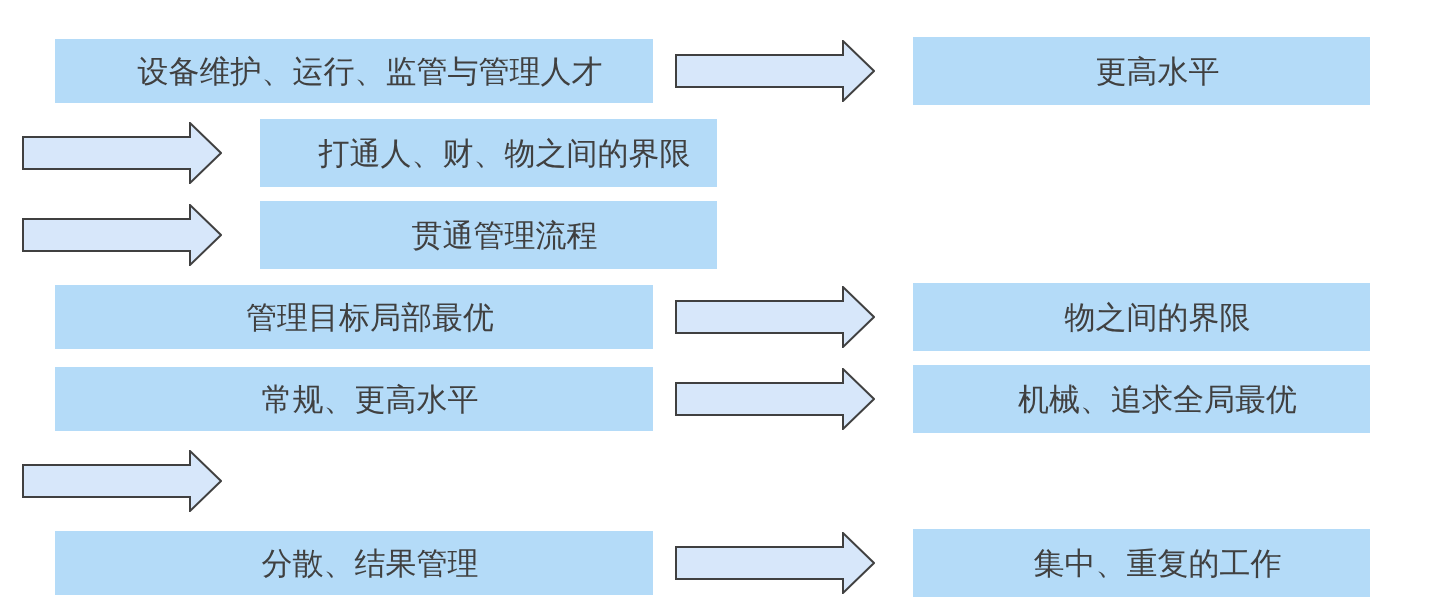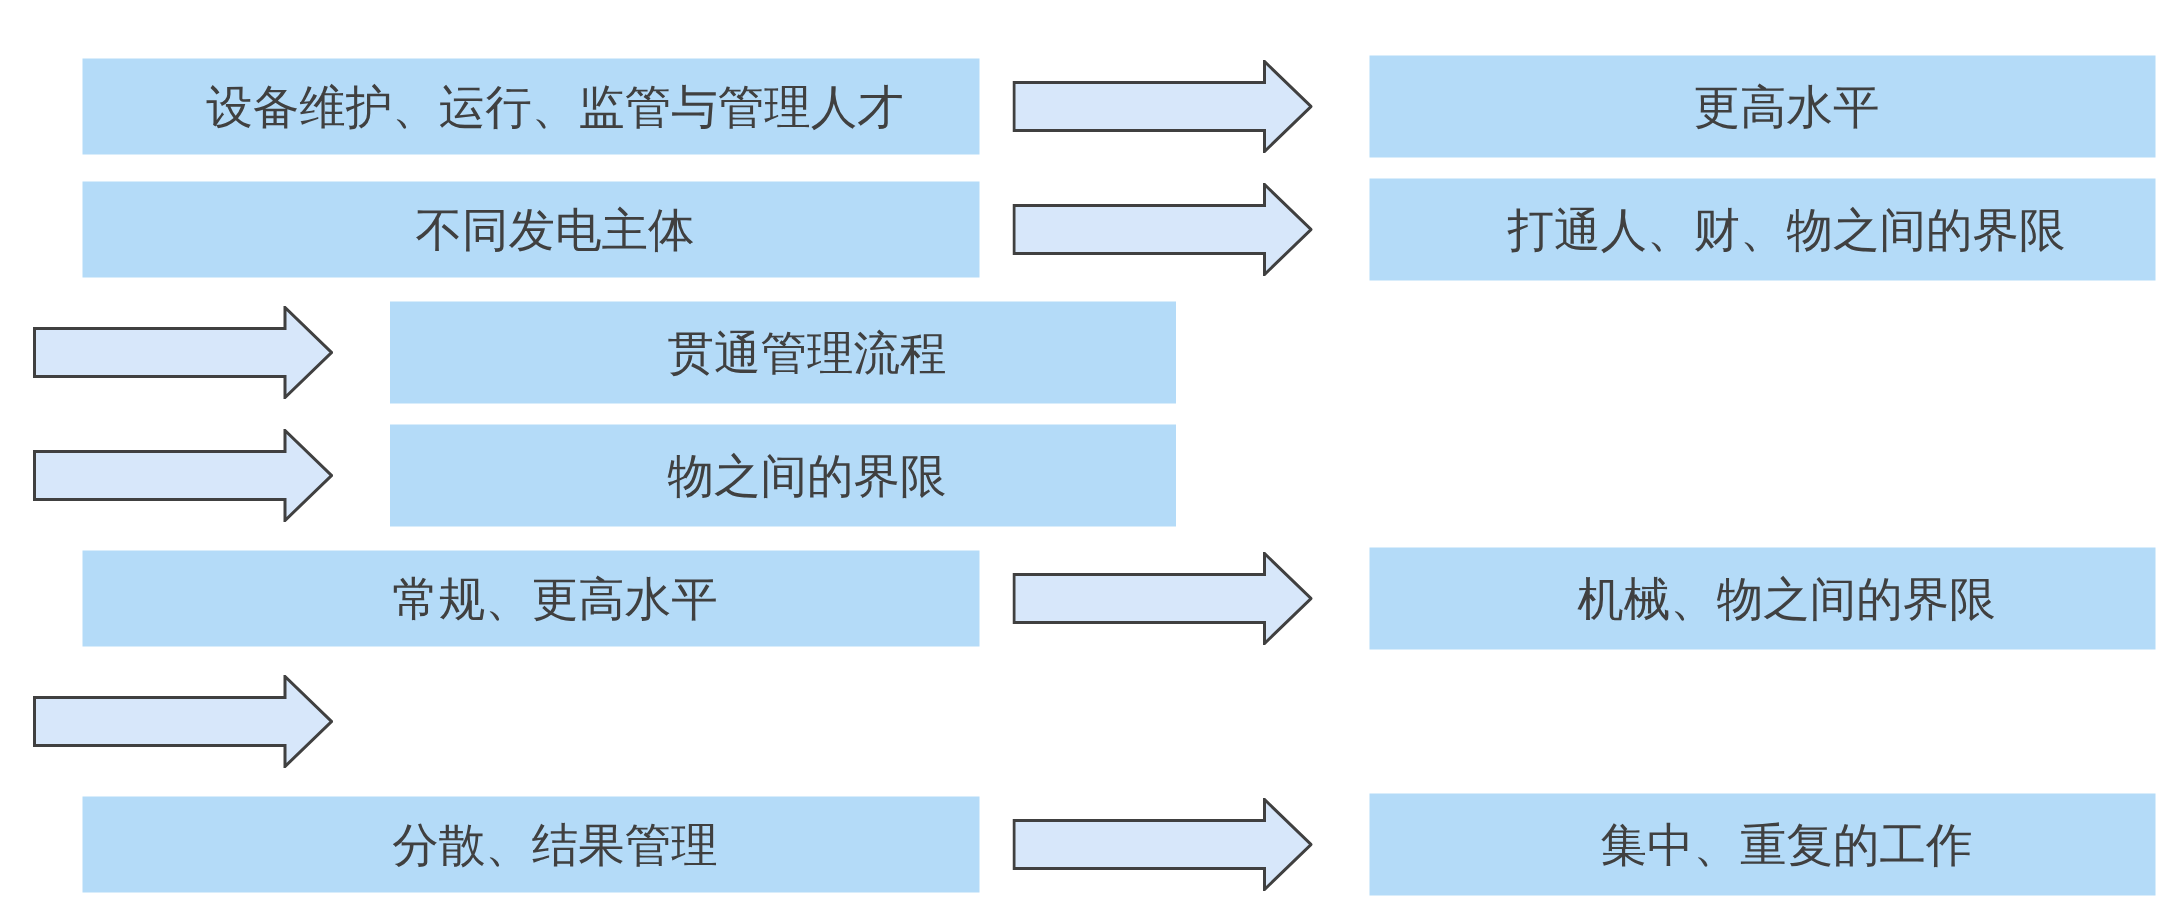--- a/index.html
+++ b/index.html
@@ -53,75 +53,75 @@
   }
   .arrow-wrap svg { display: block; width: 200px; height: 62px; }
   .arrow-wrap polygon {
     fill: var(--arrow_fill);
     stroke: var(--outline);
     stroke-width: 2;
     stroke-linejoin: miter;
   }
   .box.right {
     margin-left: 38px;
-    width: 524px;
+    width: 457px;
     height: 68px;
   }
 </style>
 </head>
 <body>
 
 <div class="canvas">
 
   <div class="row">
     <div class="box left">设备维护、运行、监管与管理人才</div>
     <div class="arrow-wrap">
       <svg viewBox="0 0 200 62" xmlns="http://www.w3.org/2000/svg">
           <polygon points="1,15 168,15 168,1 199,31 168,61 168,47 1,47"></polygon>
         </svg>
     </div>
     <div class="box right">更高水平</div>
   </div>
 
   <div class="row">
-    <div class="box left">不同发电主体</div>
     <div class="arrow-wrap">
       <svg viewBox="0 0 200 62" xmlns="http://www.w3.org/2000/svg">
           <polygon points="1,15 168,15 168,1 199,31 168,61 168,47 1,47"></polygon>
         </svg>
     </div>
     <div class="box right">打通人、财、物之间的界限</div>
   </div>
 
   <div class="row">
     <div class="arrow-wrap">
       <svg viewBox="0 0 200 62" xmlns="http://www.w3.org/2000/svg">
           <polygon points="1,15 168,15 168,1 199,31 168,61 168,47 1,47"></polygon>
         </svg>
     </div>
     <div class="box right">贯通管理流程</div>
   </div>
 
   <div class="row">
+    <div class="box left">管理目标局部最优</div>
     <div class="arrow-wrap">
       <svg viewBox="0 0 200 62" xmlns="http://www.w3.org/2000/svg">
           <polygon points="1,15 168,15 168,1 199,31 168,61 168,47 1,47"></polygon>
         </svg>
     </div>
     <div class="box right">物之间的界限</div>
   </div>
 
   <div class="row">
     <div class="box left">常规、更高水平</div>
     <div class="arrow-wrap">
       <svg viewBox="0 0 200 62" xmlns="http://www.w3.org/2000/svg">
           <polygon points="1,15 168,15 168,1 199,31 168,61 168,47 1,47"></polygon>
         </svg>
     </div>
-    <div class="box right">机械、物之间的界限</div>
+    <div class="box right">机械、追求全局最优</div>
   </div>
 
   <div class="row">
     <div class="arrow-wrap">
       <svg viewBox="0 0 200 62" xmlns="http://www.w3.org/2000/svg">
           <polygon points="1,15 168,15 168,1 199,31 168,61 168,47 1,47"></polygon>
         </svg>
     </div>
   </div>
 

